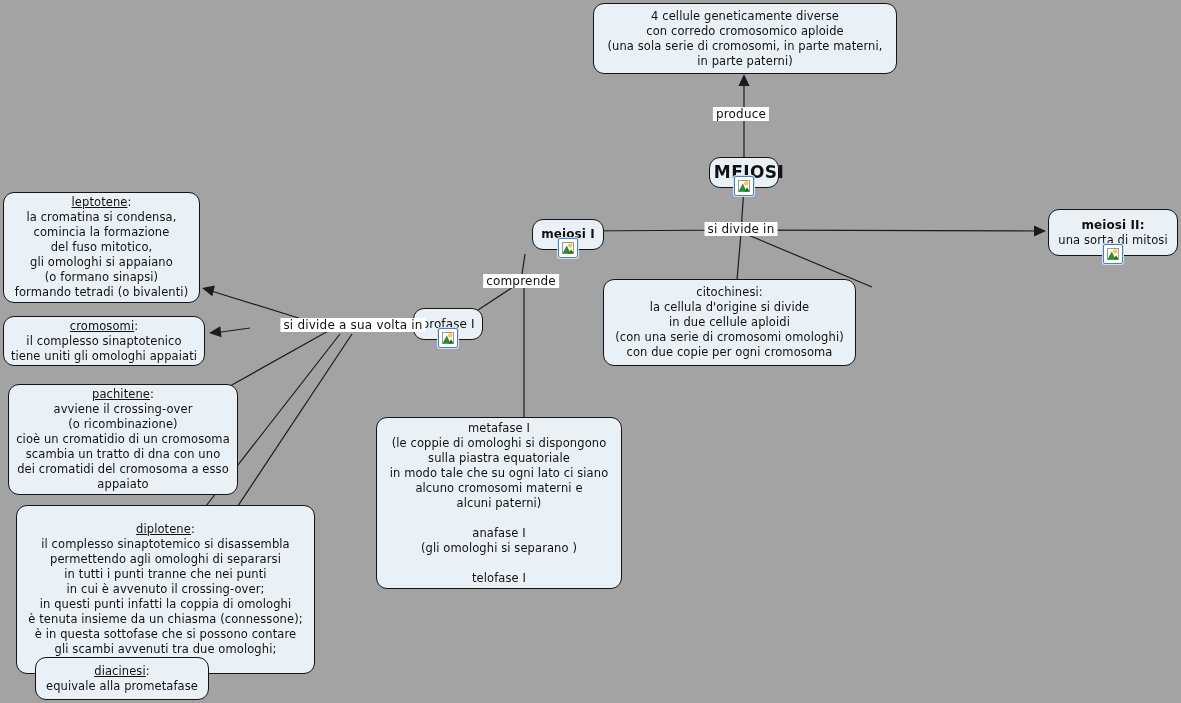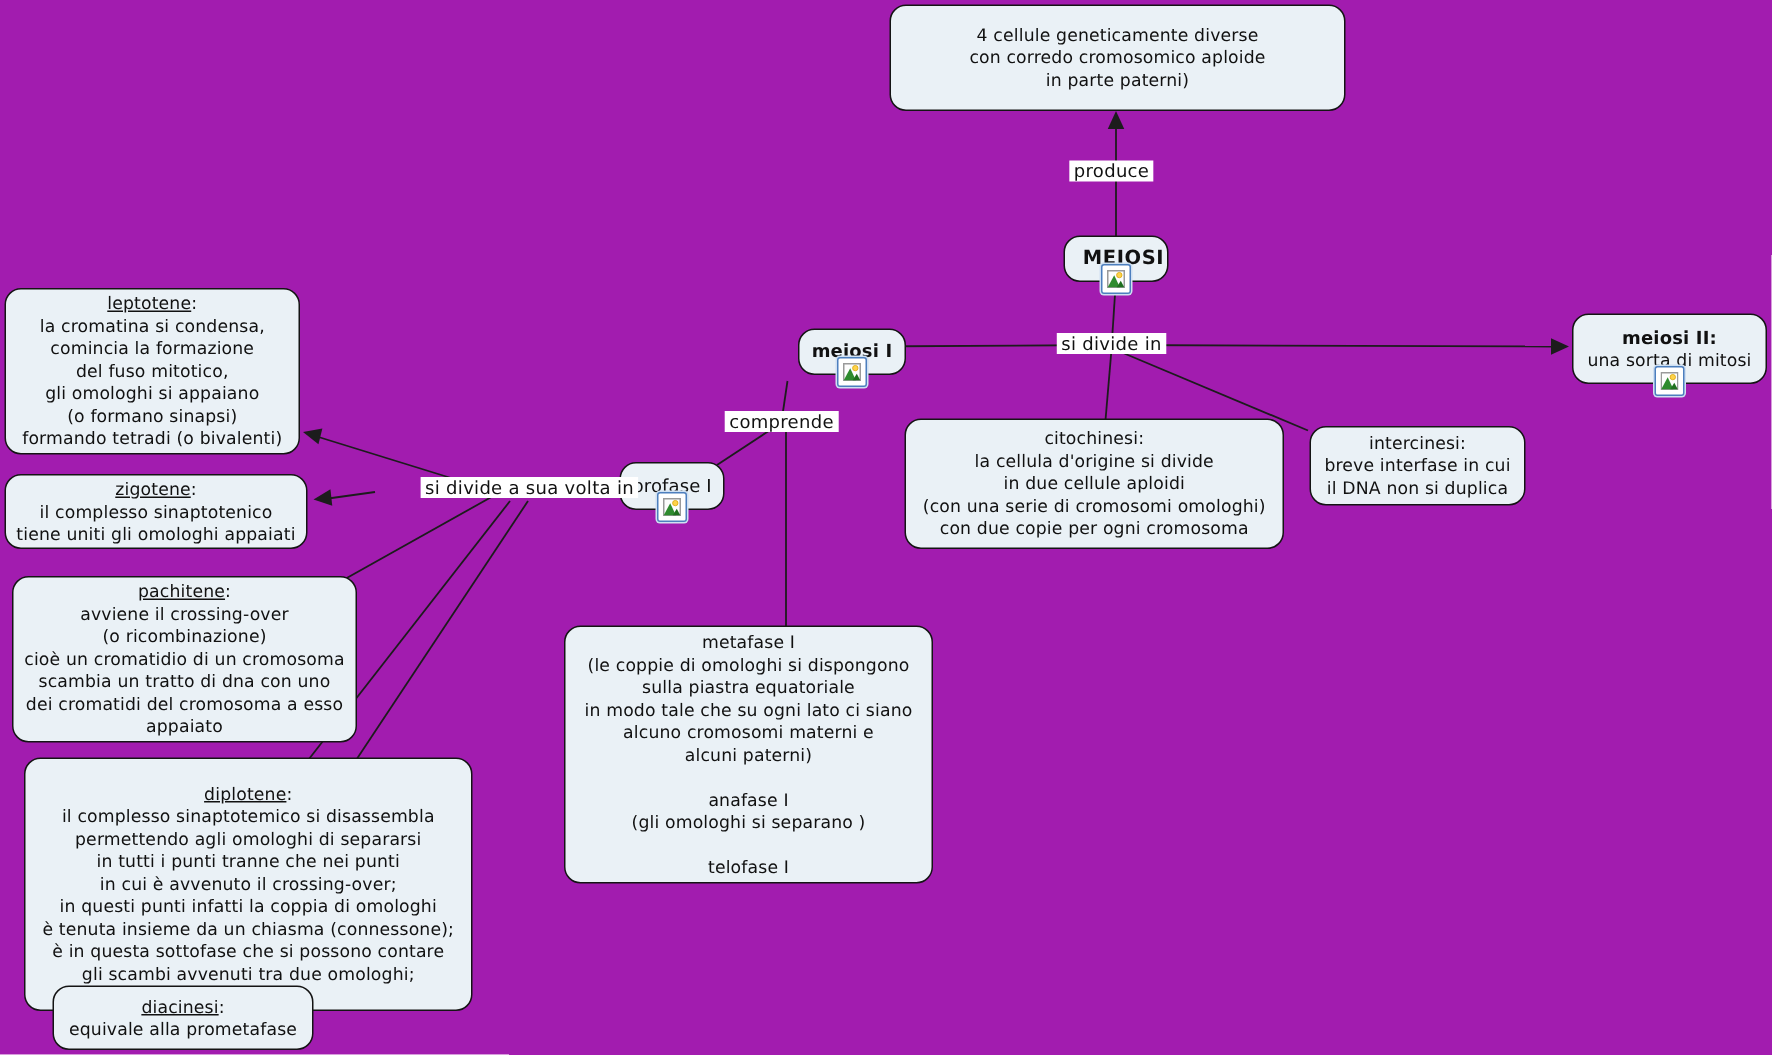--- a/index.html
+++ b/index.html
@@ -1,26 +1,26 @@
 <!DOCTYPE html>
 <html><head>
 <meta charset="utf-8">
 <style>
   html,body{margin:0;padding:0;background:#ffffff;}
-  #canvas{position:relative;width:1181px;height:703px;background:#a21caf;overflow:hidden;
+  #canvas{position:relative;width:1181px;height:703px;background:#a3a3a3;overflow:hidden;
           font-family:"DejaVu Sans","Liberation Sans",sans-serif;color:#111;}
   #wires{position:absolute;left:0;top:0;z-index:1;}
   .node{position:absolute;z-index:2;background:#eaf1f6;border:1.4px solid #141414;border-radius:11px;
         display:flex;flex-direction:column;justify-content:center;align-items:center;text-align:center;
         font-size:11.5px;line-height:15px;letter-spacing:.1px;padding:2px 5px;box-sizing:border-box;}
   .ln{min-height:15px;white-space:nowrap;}
   .u{text-decoration:underline;}
   .i{}
   .b{font-weight:bold;}
-  .big{font-size:13px;letter-spacing:.4px;margin-left:10px;}
+  .big{font-size:17px;letter-spacing:.4px;margin-left:10px;}
   .med{font-size:12px;}
   .link-label{position:absolute;z-index:3;background:#ffffff;padding:0 3px;font-size:12px;
               white-space:nowrap;transform:translate(-50%,-50%);letter-spacing:.2px;}
   .res-icon{position:absolute;left:50%;bottom:-9px;transform:translateX(-50%);width:18px;height:18px;
             z-index:4;background:#fff;border:1px solid #4d7fbe;border-radius:2px;
             box-shadow:0 0 0 1px #cfe0f2;display:flex;align-items:center;justify-content:center;cursor:pointer;}
   .wire{stroke:#1c1c1c;stroke-width:1.2;fill:none;}
   .ah{fill:#1c1c1c;stroke:none;}
 </style>
 </head>
@@ -57,20 +57,21 @@
     <polygon class="ah" points="209,333 220.3,326.2 221.5,337.2"></polygon>
 
     <line class="wire" x1="330" y1="330" x2="230" y2="386"></line>
     <line class="wire" x1="340" y1="334" x2="206" y2="506"></line>
     <line class="wire" x1="352" y1="334" x2="137" y2="658"></line>
   </svg>
 
   <div class="node" style="left:593px;top:3px;width:304px;height:71px;">
     <div class="ln">4 cellule geneticamente diverse</div>
     <div class="ln">con corredo cromosomico aploide</div>
+    <div class="ln">(una sola serie di cromosomi, in parte materni,</div>
     <div class="ln">in parte paterni)</div>
   </div>
 
   <div class="node" style="left:709px;top:157px;width:70px;height:31px;">
     <div class="ln b big">MEIOSI</div>
     <span class="res-icon">
       <svg width="12" height="12" viewBox="0 0 12 12">
         <rect x="0.5" y="0.5" width="11" height="11" fill="#fdfdfd" stroke="#9a9a9a"></rect>
         <circle cx="8.2" cy="3.4" r="1.8" fill="#ffd24a" stroke="#d9a400" stroke-width="0.5"></circle>
         <path d="M0.5 11.5 L4.8 3.5 L8.6 11.5 Z" fill="#2e8b2e"></path>
@@ -105,25 +106,20 @@
   </div>
 
   <div class="node" style="left:603px;top:279px;width:253px;height:87px;">
     <div class="ln">citochinesi:</div>
     <div class="ln">la cellula d'origine si divide</div>
     <div class="ln">in due cellule aploidi</div>
     <div class="ln">(con una serie di cromosomi omologhi)</div>
     <div class="ln">con due copie per ogni cromosoma</div>
   </div>
 
-  <div class="node" style="left:873px;top:284px;width:144px;height:53px;">
-    <div class="ln">intercinesi:</div>
-    <div class="ln">breve interfase in cui</div>
-    <div class="ln">il DNA non si duplica</div>
-  </div>
 
   <div class="node" style="left:413px;top:308px;width:70px;height:32px;">
     <div class="ln med">profase I</div>
     <span class="res-icon">
       <svg width="12" height="12" viewBox="0 0 12 12">
         <rect x="0.5" y="0.5" width="11" height="11" fill="#fdfdfd" stroke="#9a9a9a"></rect>
         <circle cx="8.2" cy="3.4" r="1.8" fill="#ffd24a" stroke="#d9a400" stroke-width="0.5"></circle>
         <path d="M0.5 11.5 L4.8 3.5 L8.6 11.5 Z" fill="#2e8b2e"></path>
         <path d="M6.5 11.5 L9.2 7.2 L11.5 11.5 Z" fill="#1e6f1e"></path>
       </svg>
@@ -148,21 +144,21 @@
     <div class="ln"><span class="u">leptotene</span><span>:</span></div>
     <div class="ln">la cromatina si condensa,</div>
     <div class="ln">comincia la formazione</div>
     <div class="ln">del fuso mitotico,</div>
     <div class="ln"><span>gli omologhi si </span><span class="i">appaiano</span></div>
     <div class="ln">(o formano sinapsi)</div>
     <div class="ln">formando tetradi (o bivalenti)</div>
   </div>
 
   <div class="node" style="left:3px;top:316px;width:202px;height:50px;">
-    <div class="ln"><span class="u">zigotene</span><span>:</span></div>
+    <div class="ln"><span class="u">cromosomi</span><span>:</span></div>
     <div class="ln"><span>il </span><span class="i">complesso sinaptotenico</span></div>
     <div class="ln">tiene uniti gli omologhi appaiati</div>
   </div>
 
   <div class="node" style="left:8px;top:384px;width:230px;height:111px;">
     <div class="ln"><span class="u">pachitene</span><span>:</span></div>
     <div class="ln"><span>avviene il </span><span class="i">crossing-over</span></div>
     <div class="ln">(o ricombinazione)</div>
     <div class="ln">cioè un cromatidio di un cromosoma</div>
     <div class="ln">scambia un tratto di dna con uno</div>

